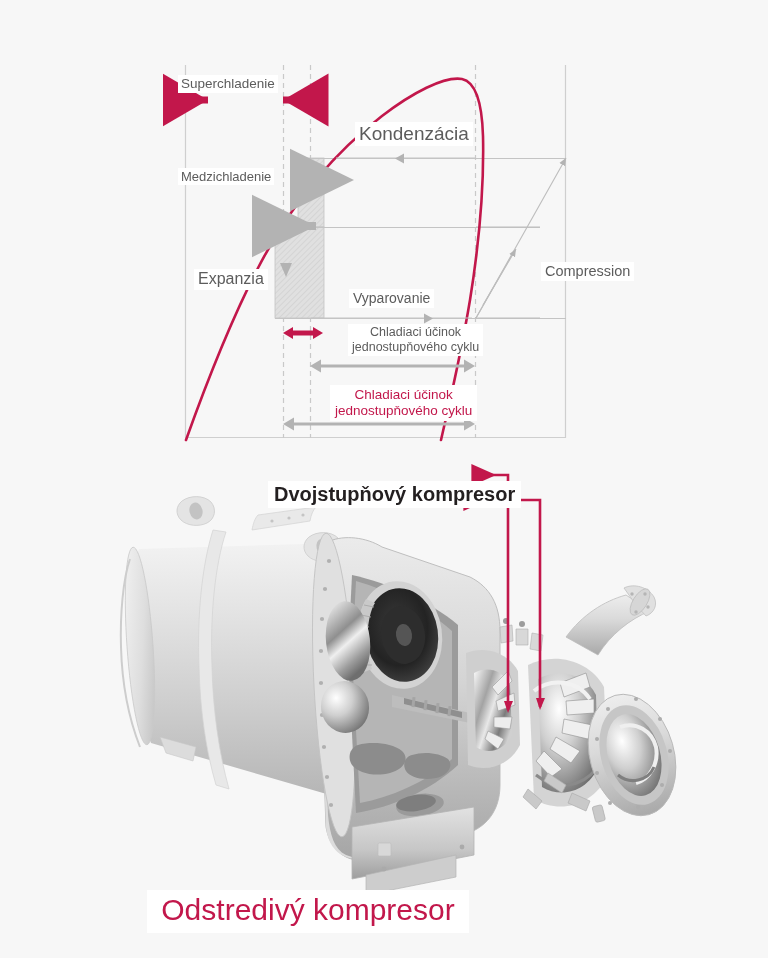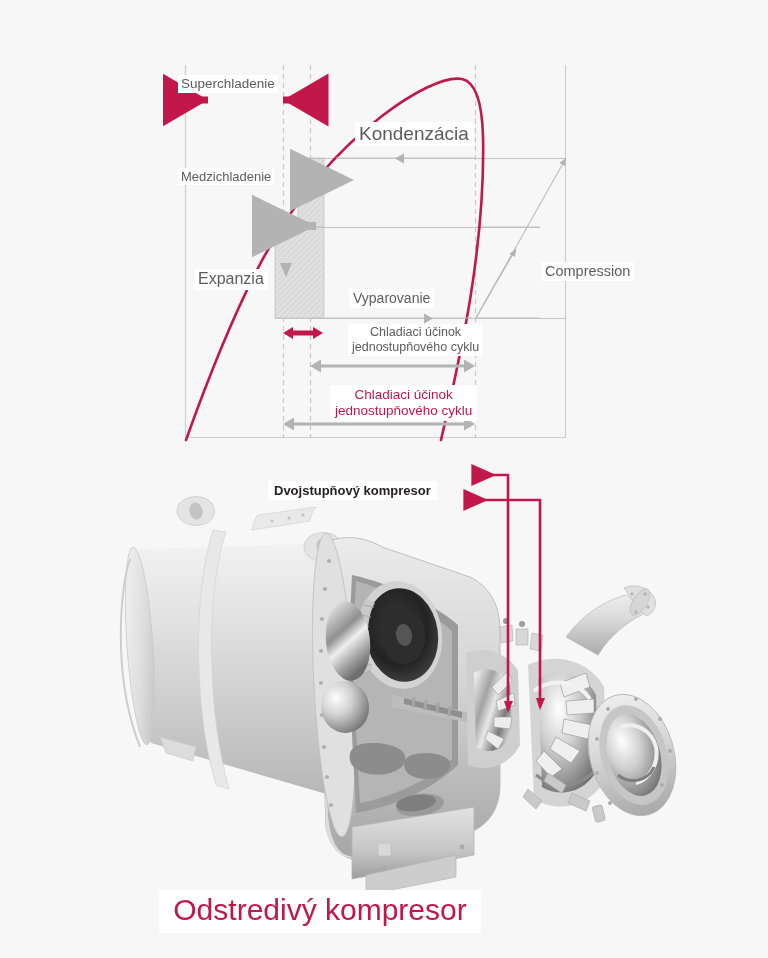--- a/index.html
+++ b/index.html
@@ -74,27 +74,27 @@
   .callout-label {
     position: absolute;
     background: #ffffff;
     color: #231f20;
     font-weight: bold;
     white-space: nowrap;
     font-family: "Liberation Sans", sans-serif;
   }
   .lbl-dvojstup {
     left: 268px; top: 481px;
-    font-size: 13px;
+    font-size: 20px;
     padding: 2px 6px;
   }
 
   #figure-title {
     position: absolute;
-    left: 16px;
+    left: 4px;
     top: 890px;
     width: 608px;
     text-align: center;
   }
   #figure-title span {
     display: inline-block;
     background: #ffffff;
     color: #c2174b;
     font-size: 30px;
     padding: 3px 14px 6px 14px;

